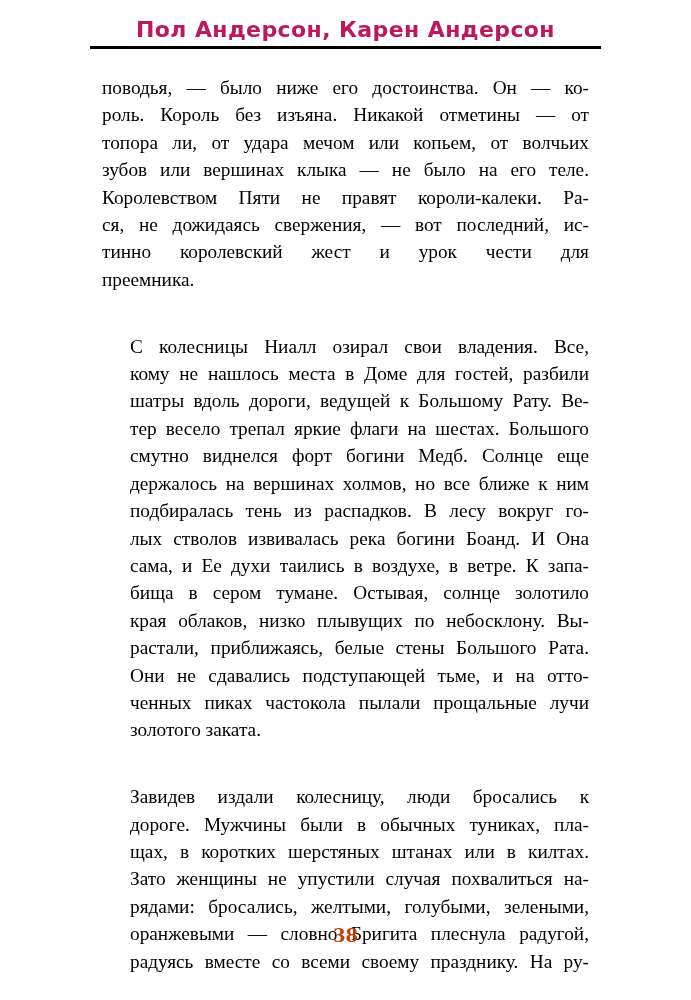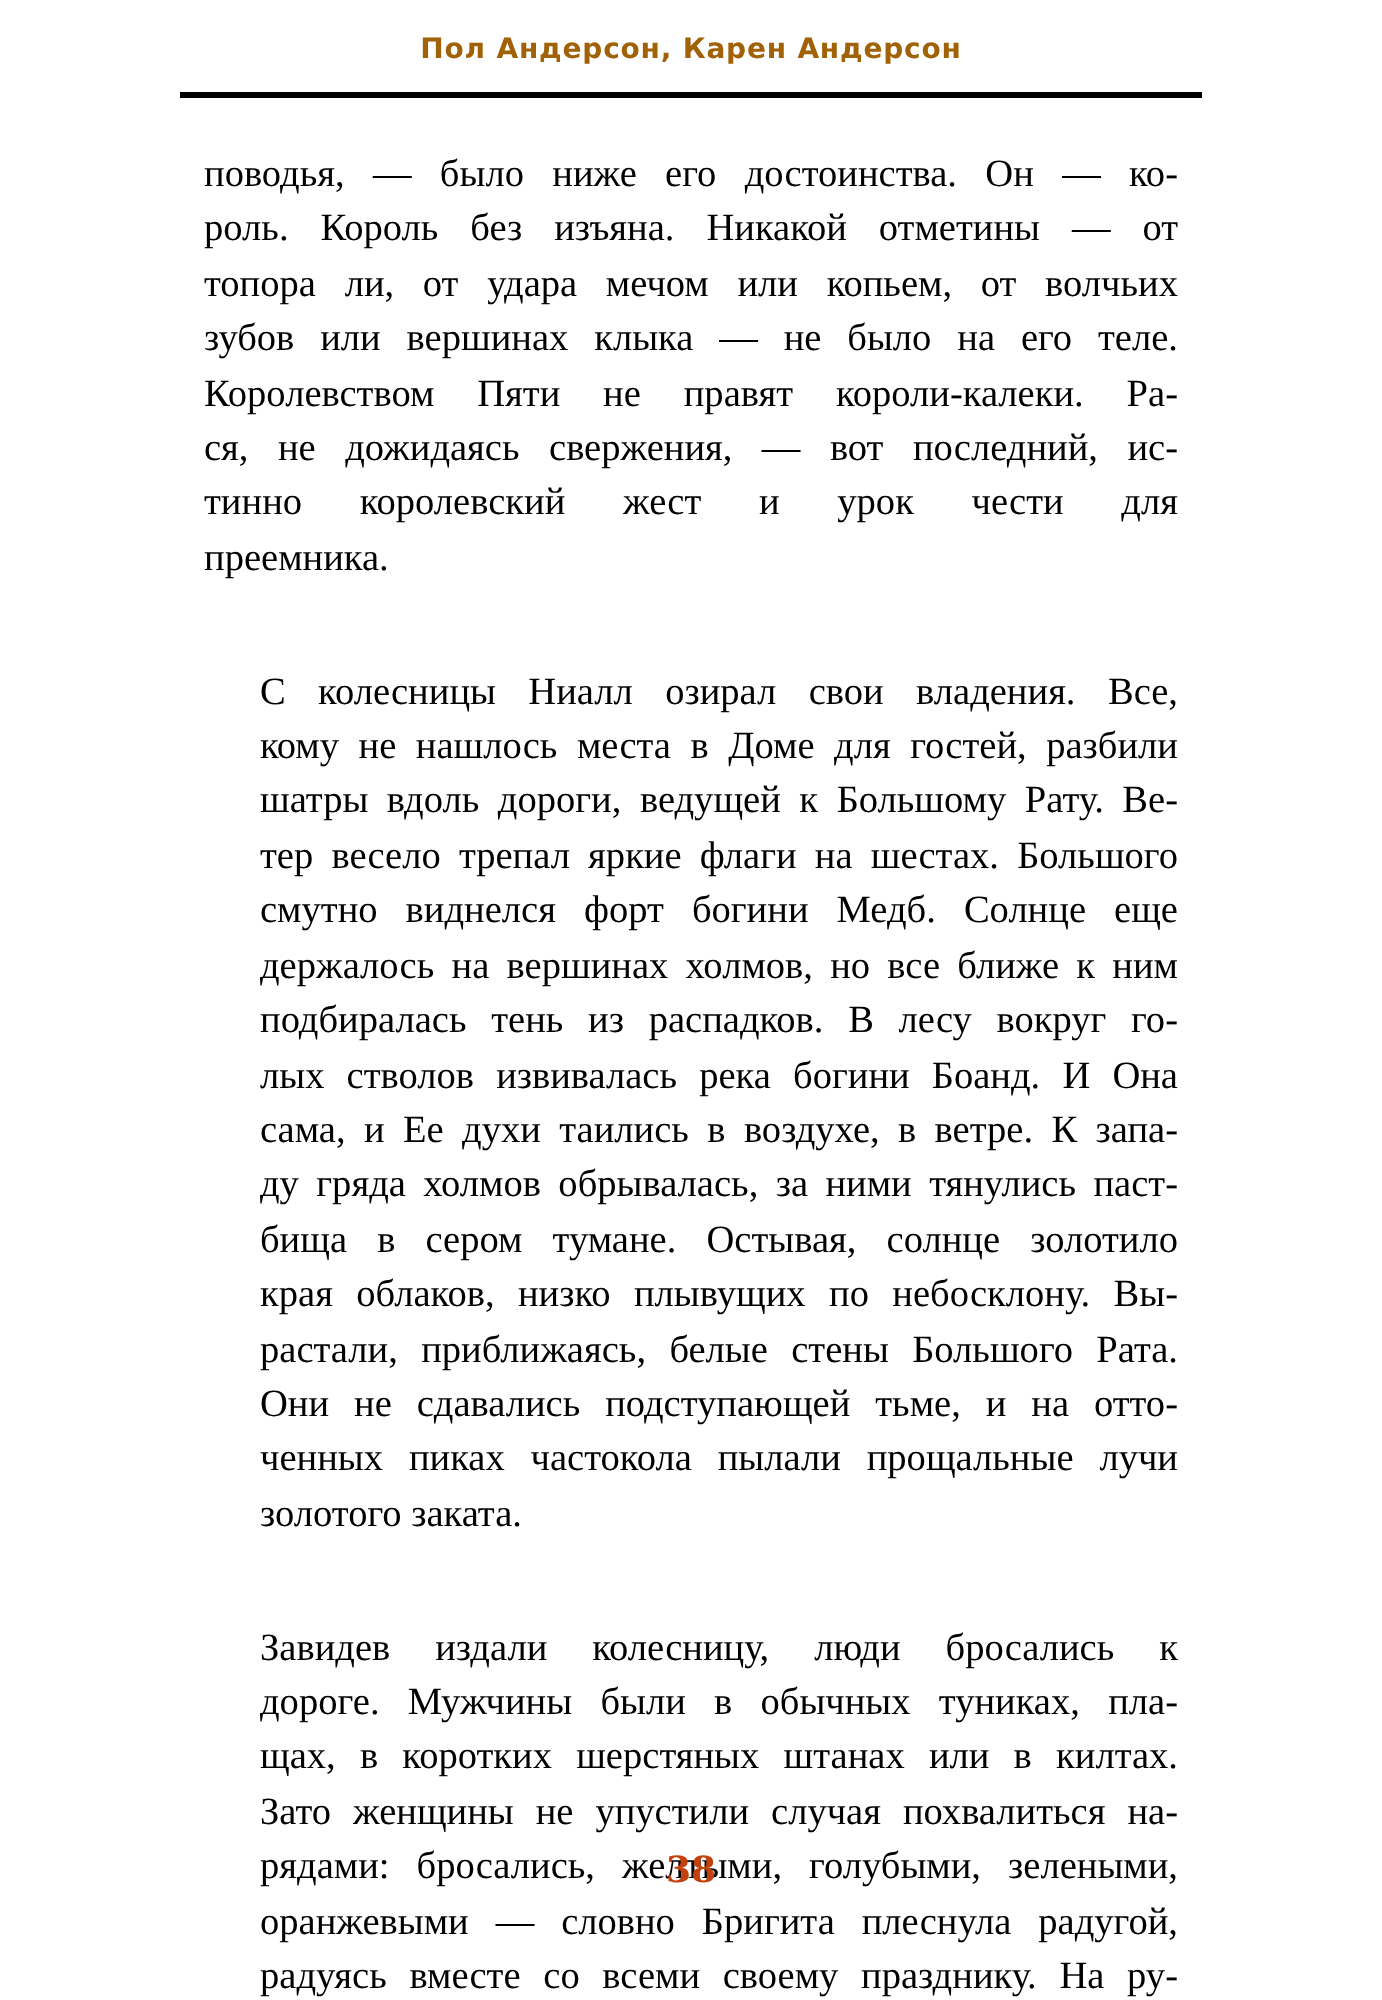--- a/index.html
+++ b/index.html
@@ -20,23 +20,23 @@
 
   
   .running-head {
     position: absolute;
     left: 90px;
     top: 17px;
     width: 511px;
     text-align: center;
     font-family: "DejaVu Sans", sans-serif;
     font-weight: bold;
-    font-size: 14px;
+    font-size: 22px;
     letter-spacing: 0.4px;
-    color: #a16207;
+    color: #be185d;
     white-space: nowrap;
   }
 
   .head-rule {
     position: absolute;
     left: 90px;
     top: 46px;
     width: 511px;
     height: 3px;
     background: #000000;
@@ -128,21 +128,20 @@
     <p>
       <span class="ln indent">С колесницы Ниалл озирал свои владения. Все,</span>
       <span class="ln">кому не нашлось места в Доме для гостей, разбили</span>
       <span class="ln">шатры вдоль дороги, ведущей к Большому Рату. Ве-</span>
       <span class="ln">тер весело трепал яркие флаги на шестах. Большого</span>
       <span class="ln">смутно виднелся форт богини Медб. Солнце еще</span>
       <span class="ln">держалось на вершинах холмов, но все ближе к ним</span>
       <span class="ln">подбиралась тень из распадков. В лесу вокруг го-</span>
       <span class="ln">лых стволов извивалась река богини Боанд. И Она</span>
       <span class="ln">сама, и Ее духи таились в воздухе, в ветре. К запа-</span>
-      <span class="ln">ду гряда холмов обрывалась, за ними тянулись паст-</span>
       <span class="ln">бища в сером тумане. Остывая, солнце золотило</span>
       <span class="ln">края облаков, низко плывущих по небосклону. Вы-</span>
       <span class="ln">растали, приближаясь, белые стены Большого Рата.</span>
       <span class="ln">Они не сдавались подступающей тьме, и на отто-</span>
       <span class="ln">ченных пиках частокола пылали прощальные лучи</span>
       <span class="ln last">золотого заката.</span>
     </p>
 
     <p>
       <span class="ln indent">Завидев издали колесницу, люди бросались к</span>

